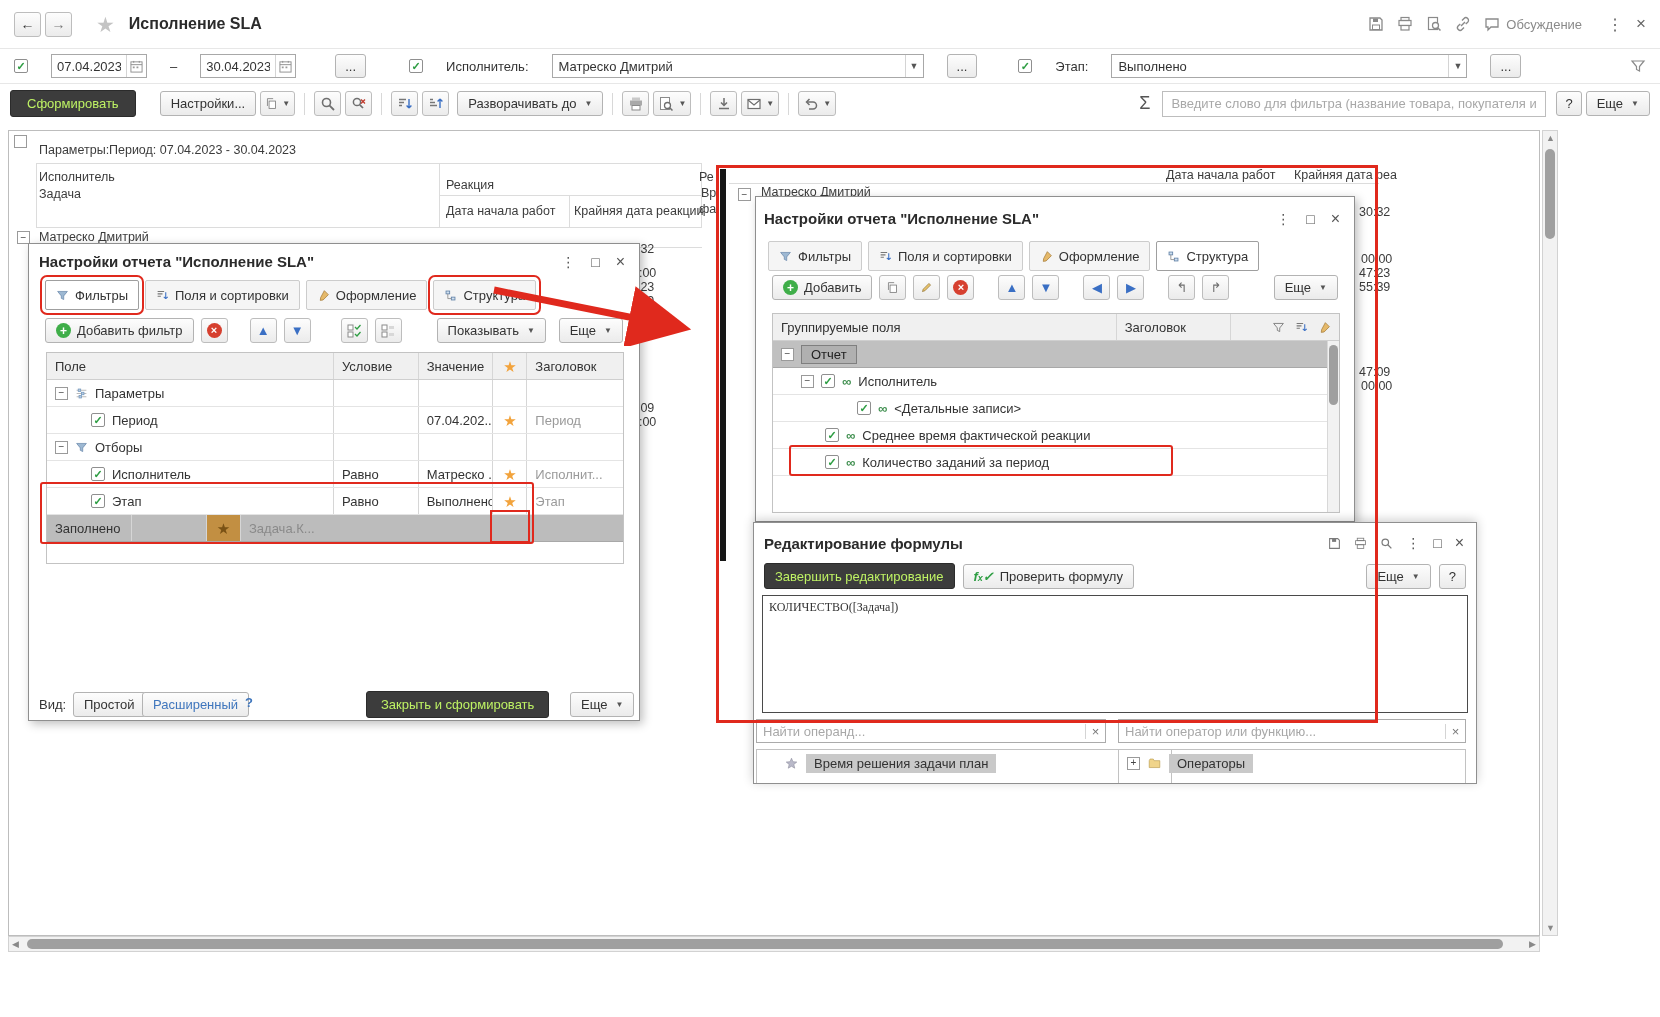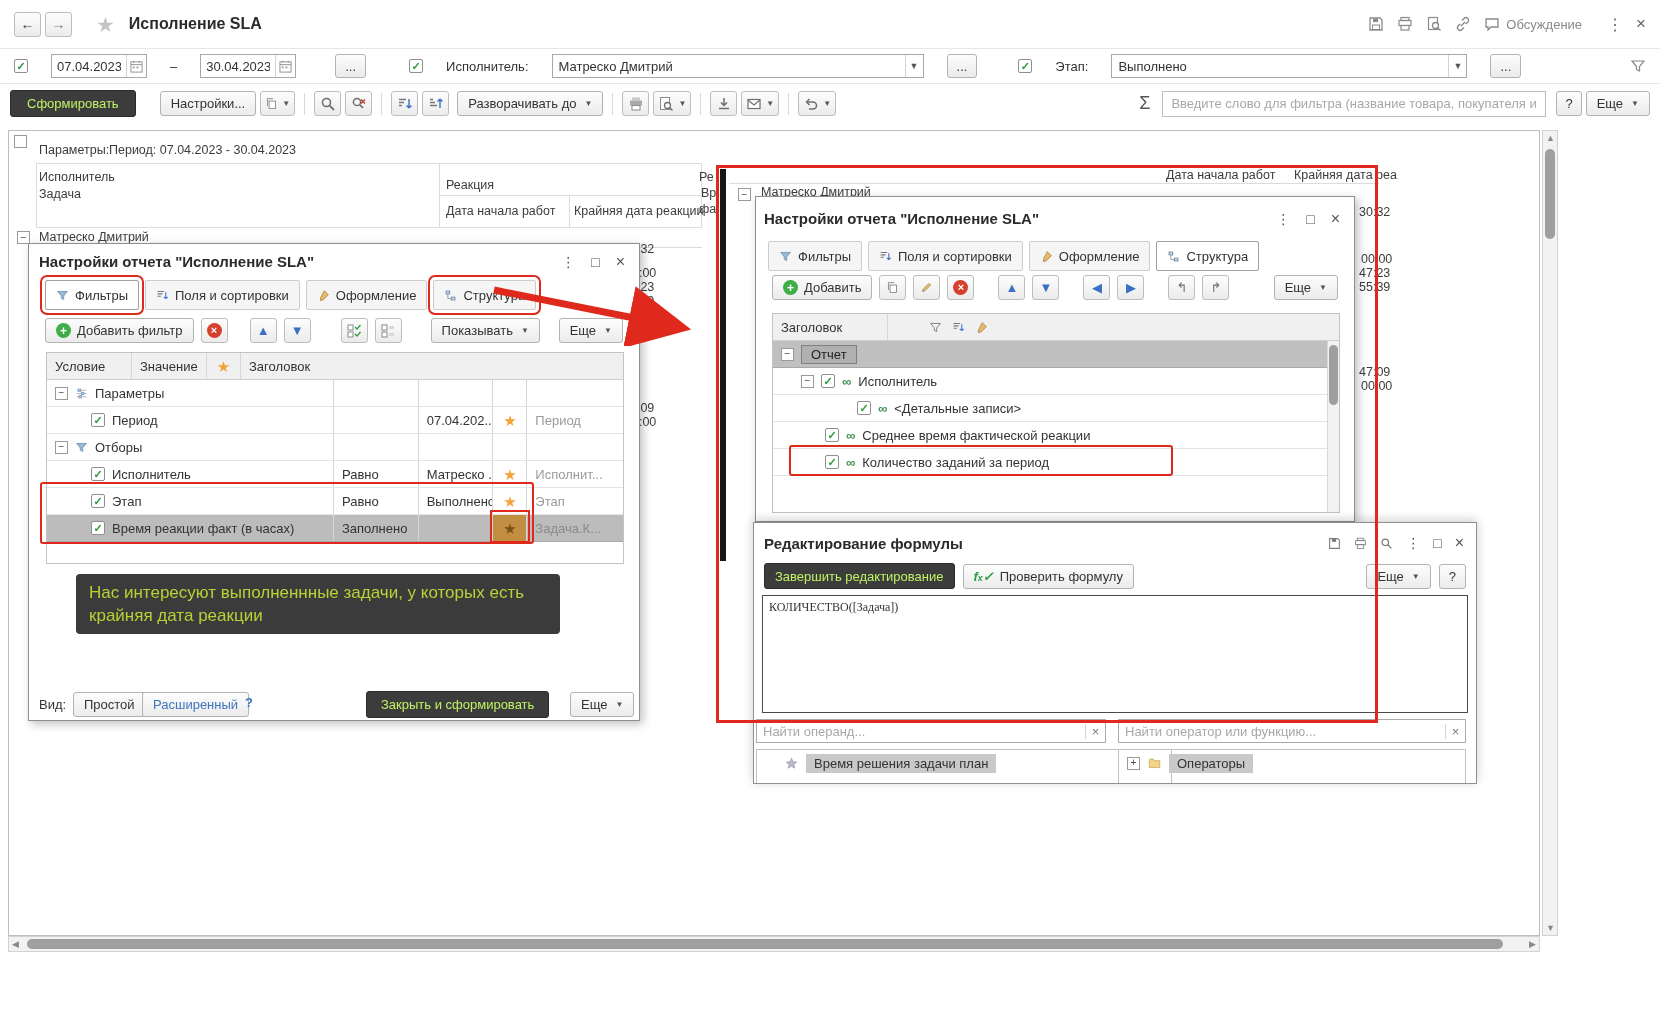--- a/index.html
+++ b/index.html
@@ -359,32 +359,33 @@
         </svg>
       </button>
     <button class="ibtn">
         <svg class="svgi" viewBox="0 0 16 16">
           <rect x="2" y="2" width="5" height="5" fill="#fff" stroke="#8a8a8a"></rect>
           <rect x="2" y="9" width="5" height="5" fill="#fff" stroke="#8a8a8a"></rect>
           <rect x="9" y="3" width="5" height="3" fill="#d8d8d8"></rect>
           <rect x="9" y="10" width="5" height="3" fill="#d8d8d8"></rect>
         </svg>
       </button>
-    <button class="btn" style="margin-left:22px">
+    <button class="btn" style="margin-left:28px">
         <span>Показывать</span>
         <span class="caret">▼</span>
       </button>
     <button class="btn" style="margin-left:auto">
         <span>Еще</span>
         <span class="caret">▼</span>
       </button>
   </div>
 
   <div class="ftable" style="left:17px;top:108px;width:578px;height:212px">
     <div class="fhead">
+      <span class="fcell" style="width:288px">Поле</span>
       <span class="fcell" style="width:85px">Условие</span>
       <span class="fcell" style="width:75px">Значение</span>
       <span class="fcell" style="width:34px;justify-content:center">
           <span class="star">★</span>
         </span>
       <span class="fcell" style="width:96px;border-right:none">Заголовок</span>
     </div>
     <div class="frow">
       <span class="fcell" style="width:288px;gap:7px">
           <span class="exp">−</span>
@@ -462,40 +463,33 @@
           <span>Выполнено</span>
         </span>
       <span class="fcell" style="width:34px;justify-content:center">
           <span class="star">★</span>
         </span>
       <span class="fcell gray" style="width:96px;border-right:none">
           <span>Этап</span>
         </span>
     </div>
     <div class="frow" style="background:#bcbcbc;border-bottom-color:#a8a8a8">
-      <span class="fcell" style="width:288px;gap:7px;padding-left:44px">
-          <span class="chk"></span>
-          <span>Время реакции факт (в часах)</span>
-        </span>
       <span class="fcell" style="width:85px">
           <span>Заполнено</span>
         </span>
       <span class="fcell" style="width:75px"></span>
       <span class="fcell" style="width:34px;justify-content:center;background:#c28f42">
           <span class="star" style="color:#7a5215">★</span>
         </span>
       <span class="fcell" style="width:96px;border-right:none;color:#8a8a8a">
           <span>Задача.К...</span>
         </span>
     </div>
   </div>
 
-  <div class="abs" style="left:47px;top:330px;width:484px;height:60px;background:#3b3b3b;border-radius:4px;color:#b5d335;font-size:17px;line-height:1.35;padding:8px 13px">
-    <span>Нас интересуют выполненнные задачи, у которых есть крайняя дата реакции</span>
-  </div>
 
   <span class="abs" style="left:10px;top:453px">Вид:</span>
   <button class="btn abs" style="left:44px;top:448px">Простой</button>
   <button class="btn abs" style="left:113px;top:448px;color:#3f76bd">Расширенный</button>
   <span class="abs" style="left:216px;top:451px;color:#3f76bd;font-weight:bold">?</span>
   <button class="btn btn-dark abs" style="left:337px;top:447px;height:27px;padding:0 14px">Закрыть и сформировать</button>
   <button class="btn abs" style="left:541px;top:448px">
       <span>Еще</span>
       <span class="caret">▼</span>
     </button>
@@ -584,20 +578,21 @@
     <button class="ibtn" style="color:#6f6f6f;font-size:13px">↰</button>
     <button class="ibtn" style="color:#6f6f6f;font-size:13px">↱</button>
     <button class="btn" style="margin-left:auto">
         <span>Еще</span>
         <span class="caret">▼</span>
       </button>
   </div>
 
   <div class="ftable" style="left:16px;top:116px;width:568px;height:200px">
     <div class="fhead">
+      <span class="fcell" style="width:345px">Группируемые поля</span>
       <span class="fcell" style="width:115px">Заголовок</span>
       <span class="fcell" style="width:108px;border-right:none;gap:10px;justify-content:flex-end">
         <span>
             <svg class="svgs" viewBox="0 0 16 16">
               <path d="M2 3h12L9.5 8.5V13l-3-1.5V8.5z" fill="none" stroke="#7a7a7a" stroke-width="1.1"></path>
             </svg>
           </span>
         <span>
             <svg class="svgs" viewBox="0 0 16 16">
               <path d="M2 3h8M2 6h6M2 9h4" stroke="#777" stroke-width="1.3"></path>

